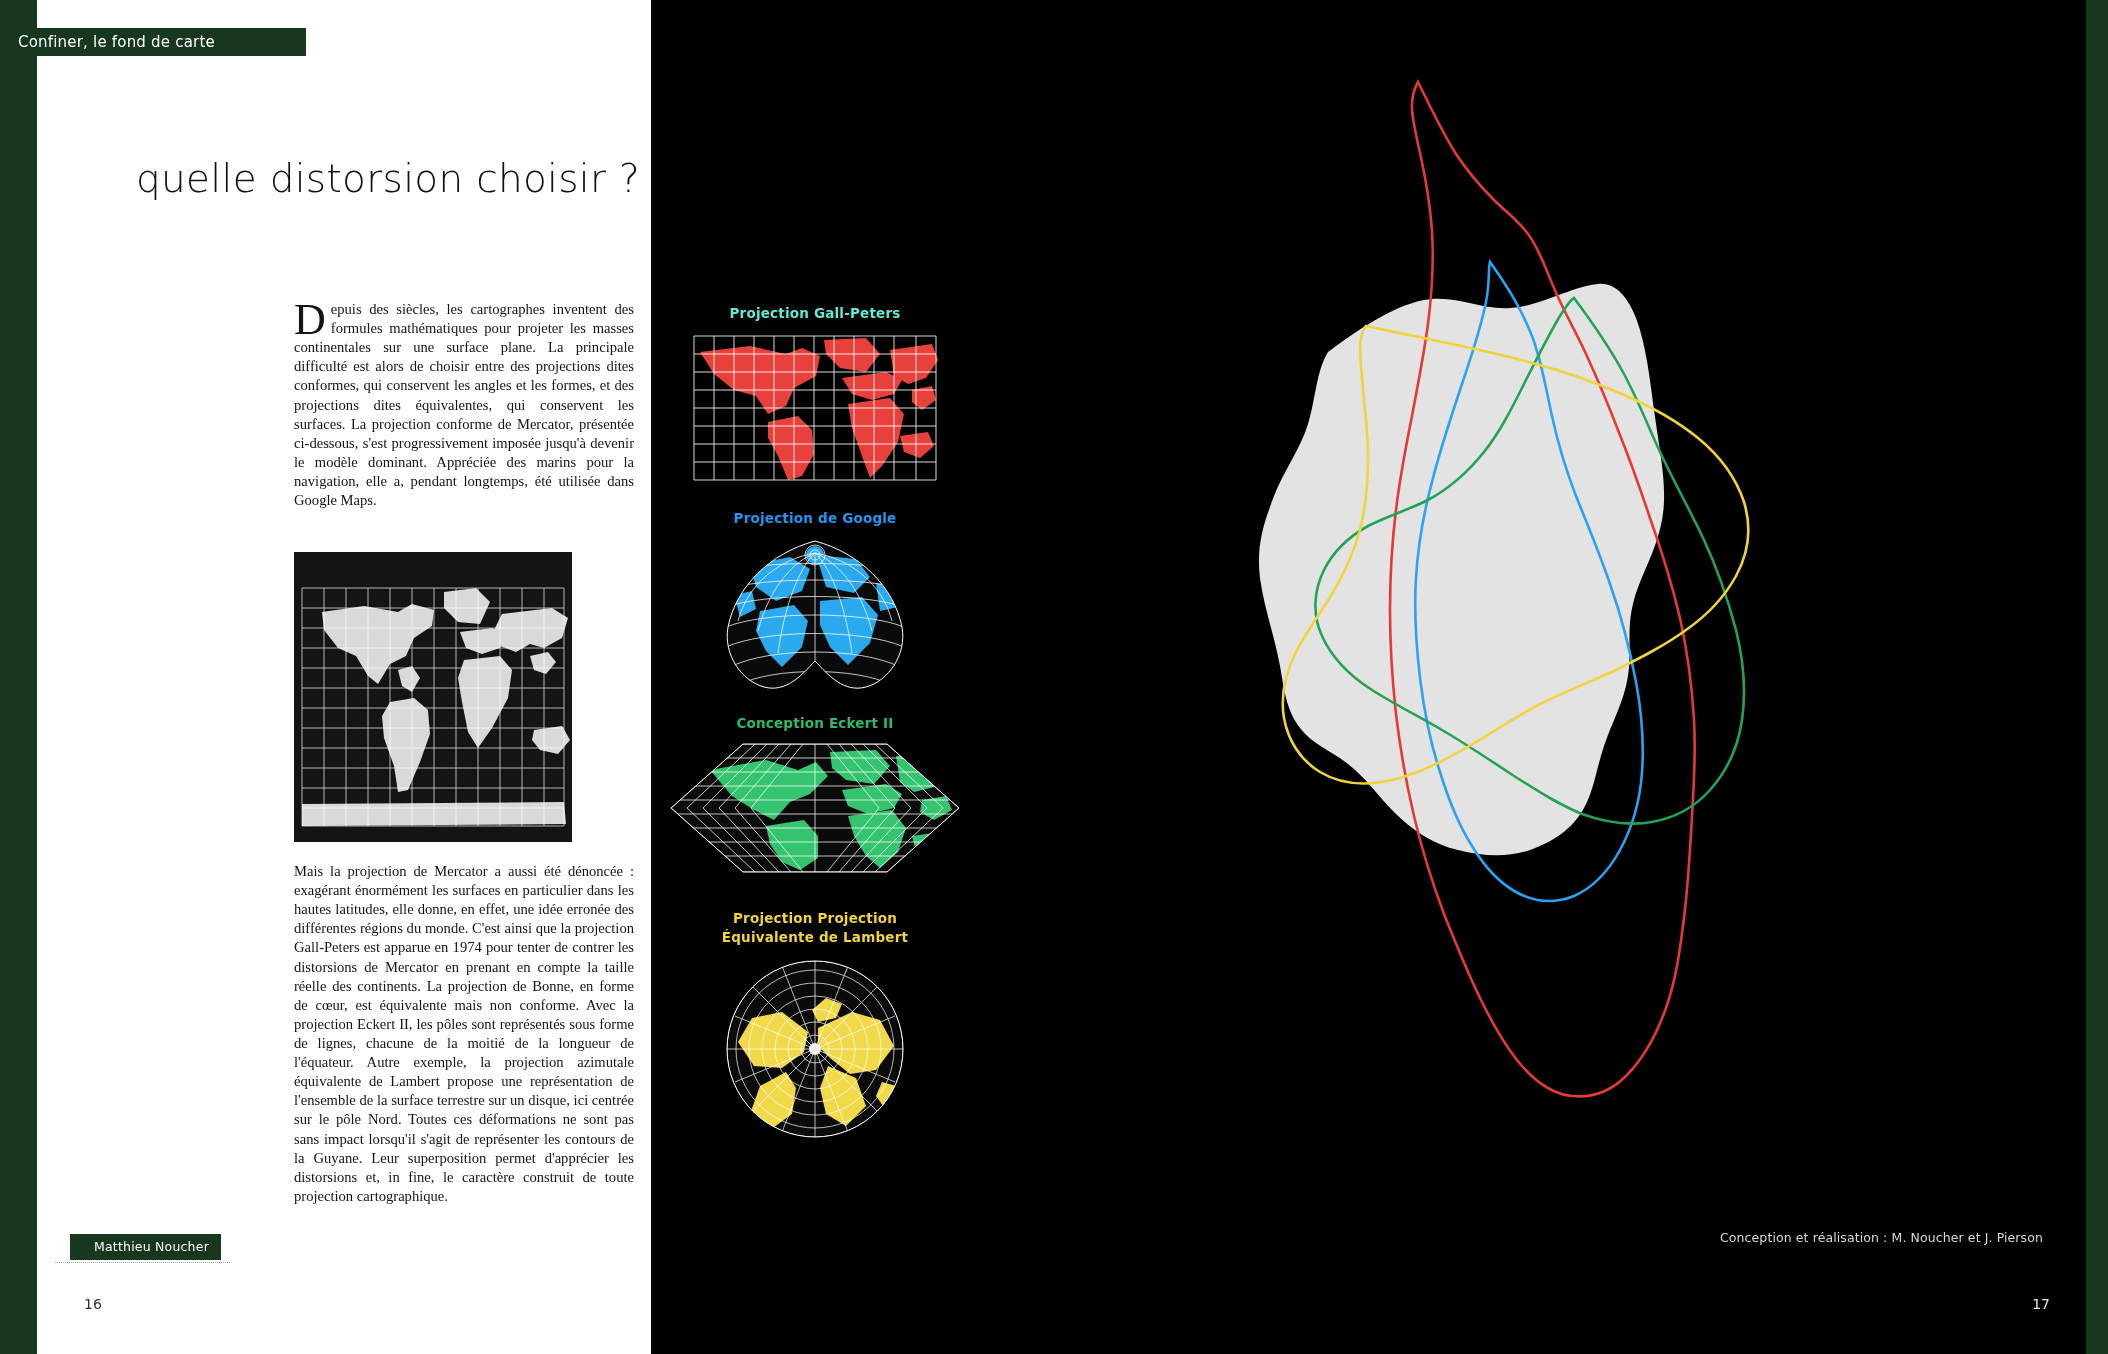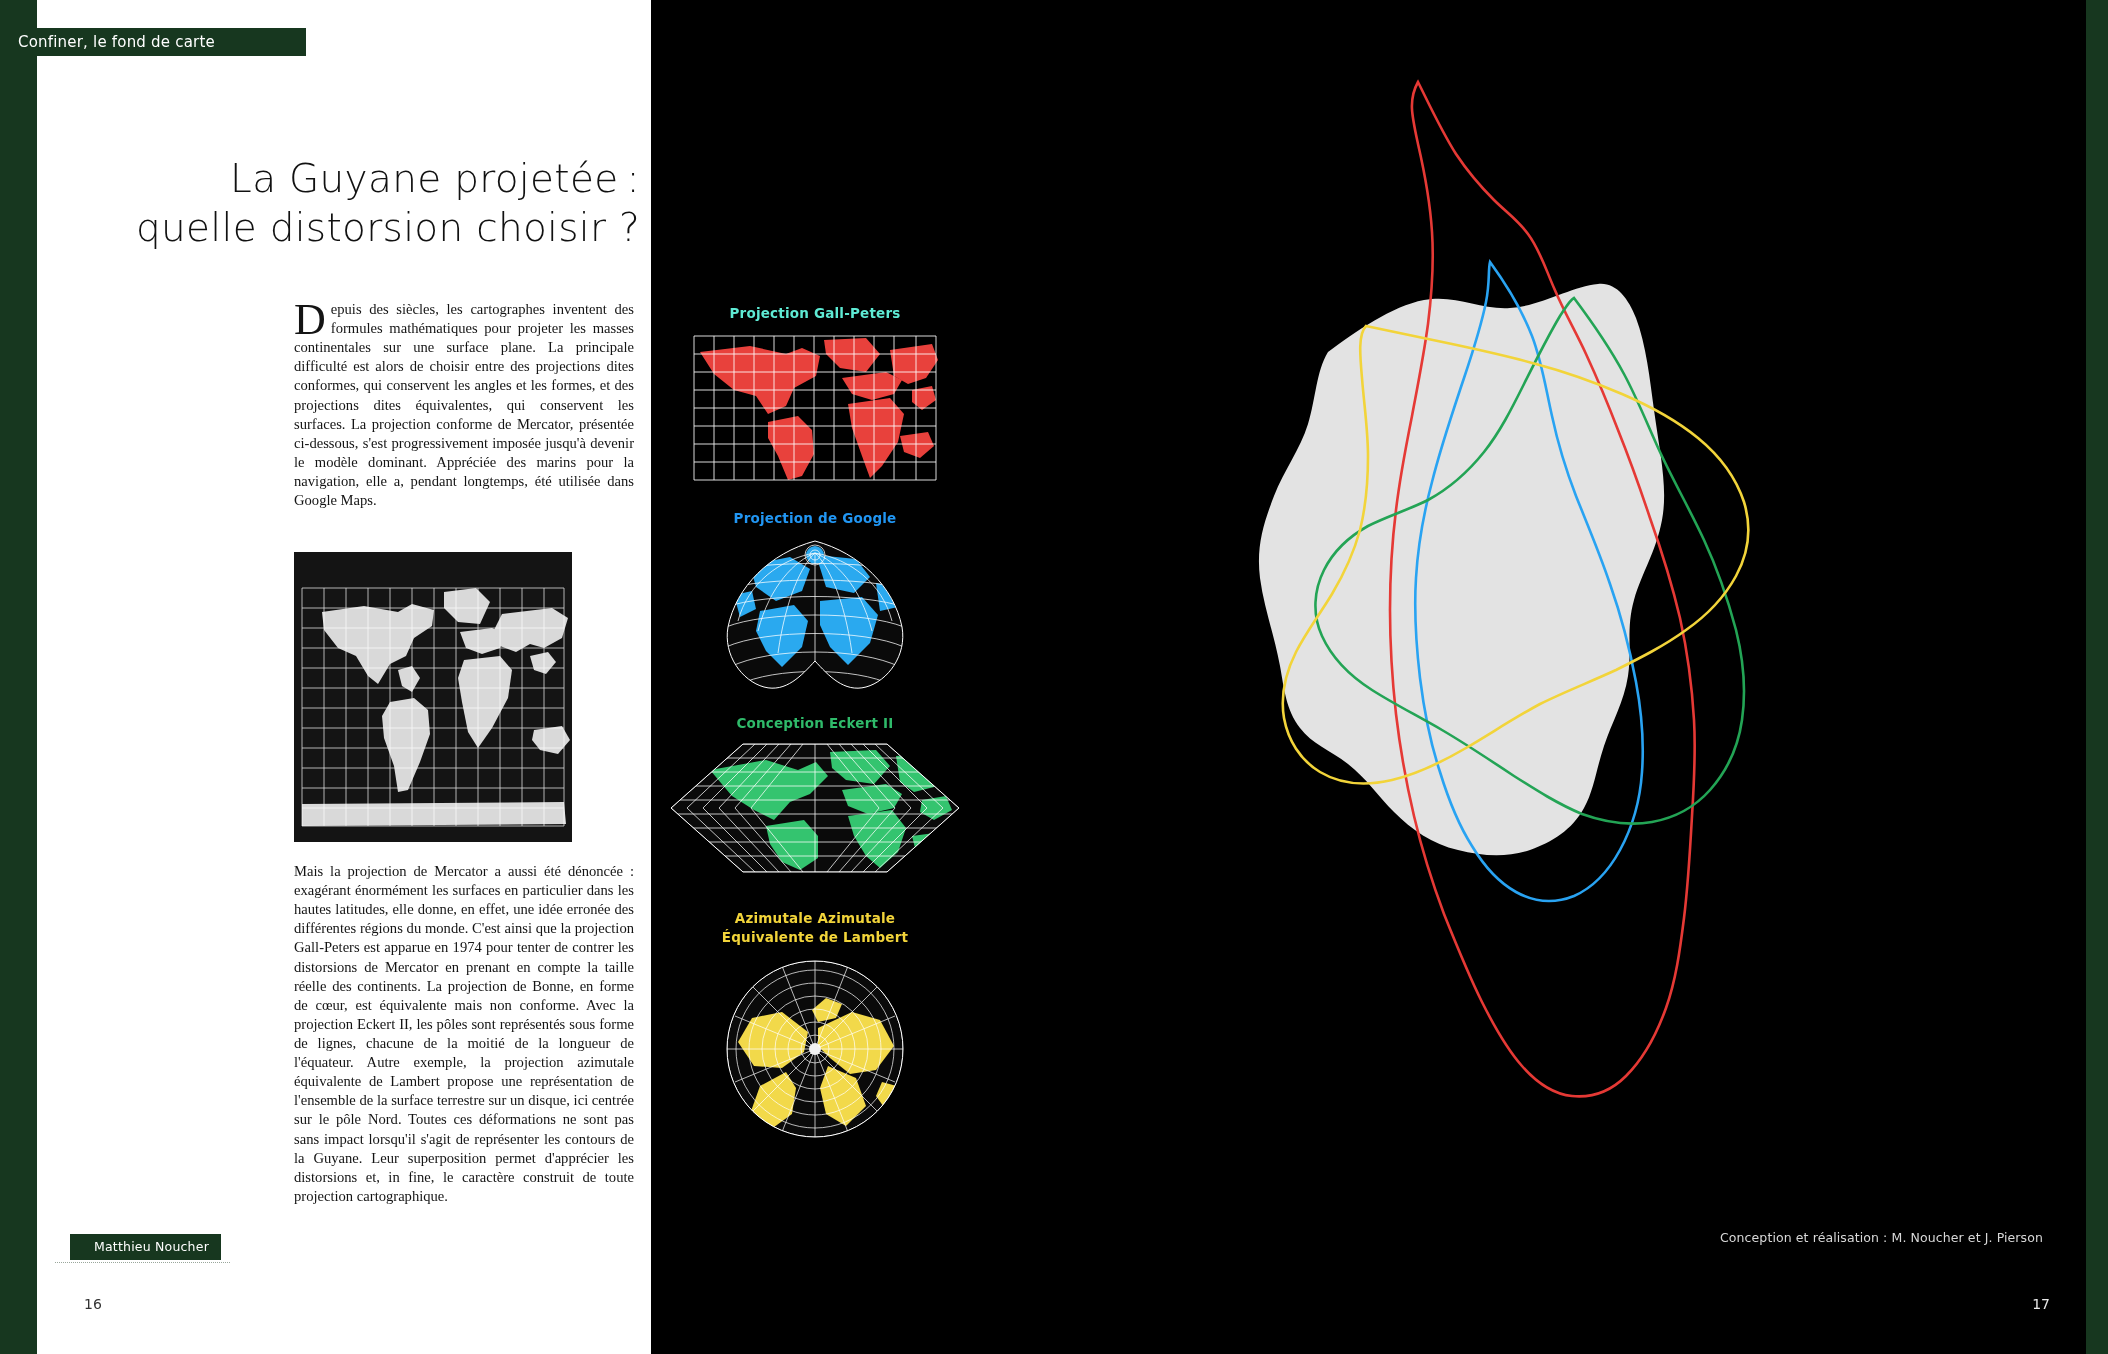--- a/index.html
+++ b/index.html
@@ -186,21 +186,20 @@
 <div class="spread">
 
   <div class="left-page">
     <div class="dark-band"></div>
     <div class="white-sheet"></div>
   </div>
 
   <div class="running-head">Confiner, le fond de carte</div>
 
   <div class="title-block">
-    <span>La Guyane projetée :</span>
     <span class="l2">quelle distorsion choisir ?</span>
   </div>
 
   <div class="col-text first">
     <span class="dropcap">D</span><span>epuis des siècles, les cartographes inventent des formules mathématiques pour projeter les masses continentales sur une surface plane. La principale difficulté est alors de choisir entre des projections dites conformes, qui conservent les angles et les formes, et des projections dites équivalentes, qui conservent les surfaces. La projection conforme de Mercator, présentée ci-dessous, s'est progressivement imposée jusqu'à devenir le modèle dominant. Appréciée des marins pour la navigation, elle a, pendant longtemps, été utilisée dans Google Maps.</span>
   </div>
 
   <div class="mercator-fig">
     <svg width="278" height="290" viewBox="0 0 278 290">
       <rect x="0" y="0" width="278" height="290" fill="#141414"></rect>
@@ -394,21 +393,21 @@
           <path d="M133 4 L81 68 L133 132"></path>
             <path d="M157 4 L209 68 L157 132"></path>
           <line x1="145" y1="4" x2="145" y2="132"></line>
         </g>
       </g>
       <path d="M73 4 L217 4 L289 68 L217 132 L73 132 L1 68 Z" fill="none" stroke="#ffffff" stroke-width="1"></path>
     </svg>
   </div>
 
   <div class="proj p-lambert">
-    <div class="proj-label lbl-lambert">Azimutale Azimutale</div>
+    <div class="proj-label lbl-lambert">Projection Projection</div>
     <div class="proj-label lbl-lambert" style="margin-top:-6px">Équivalente de Lambert</div>
     <svg width="250" height="190" viewBox="0 0 250 190">
       <defs>
         <clipPath id="discclip">
             <circle cx="125" cy="95" r="88"></circle>
           </clipPath>
       </defs>
       <g clip-path="url(#discclip)">
         <circle cx="125" cy="95" r="88" fill="#0a0a0a"></circle>
         <g fill="#f2d94a">

